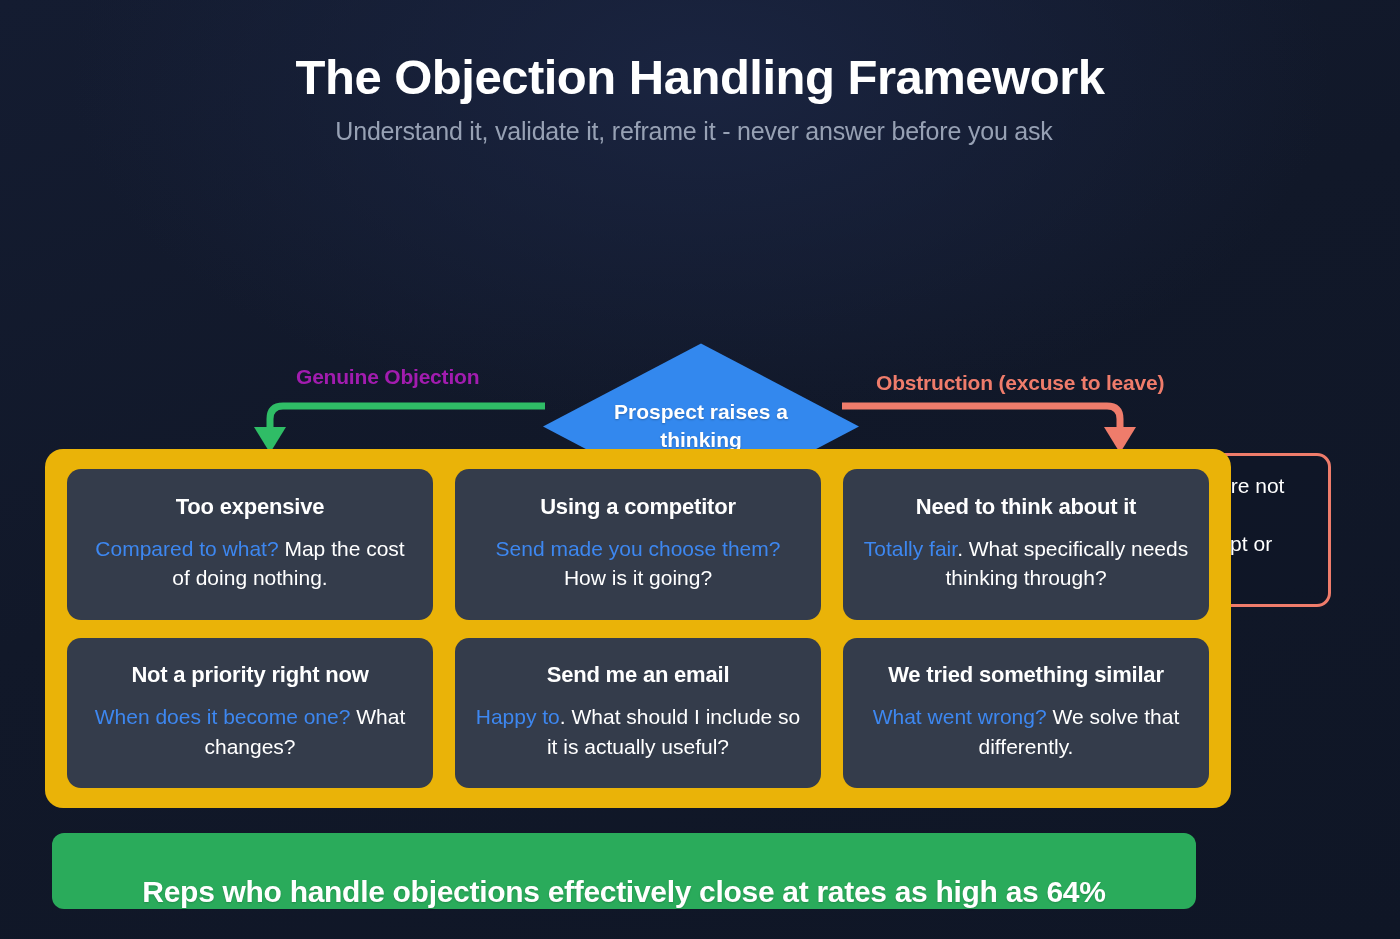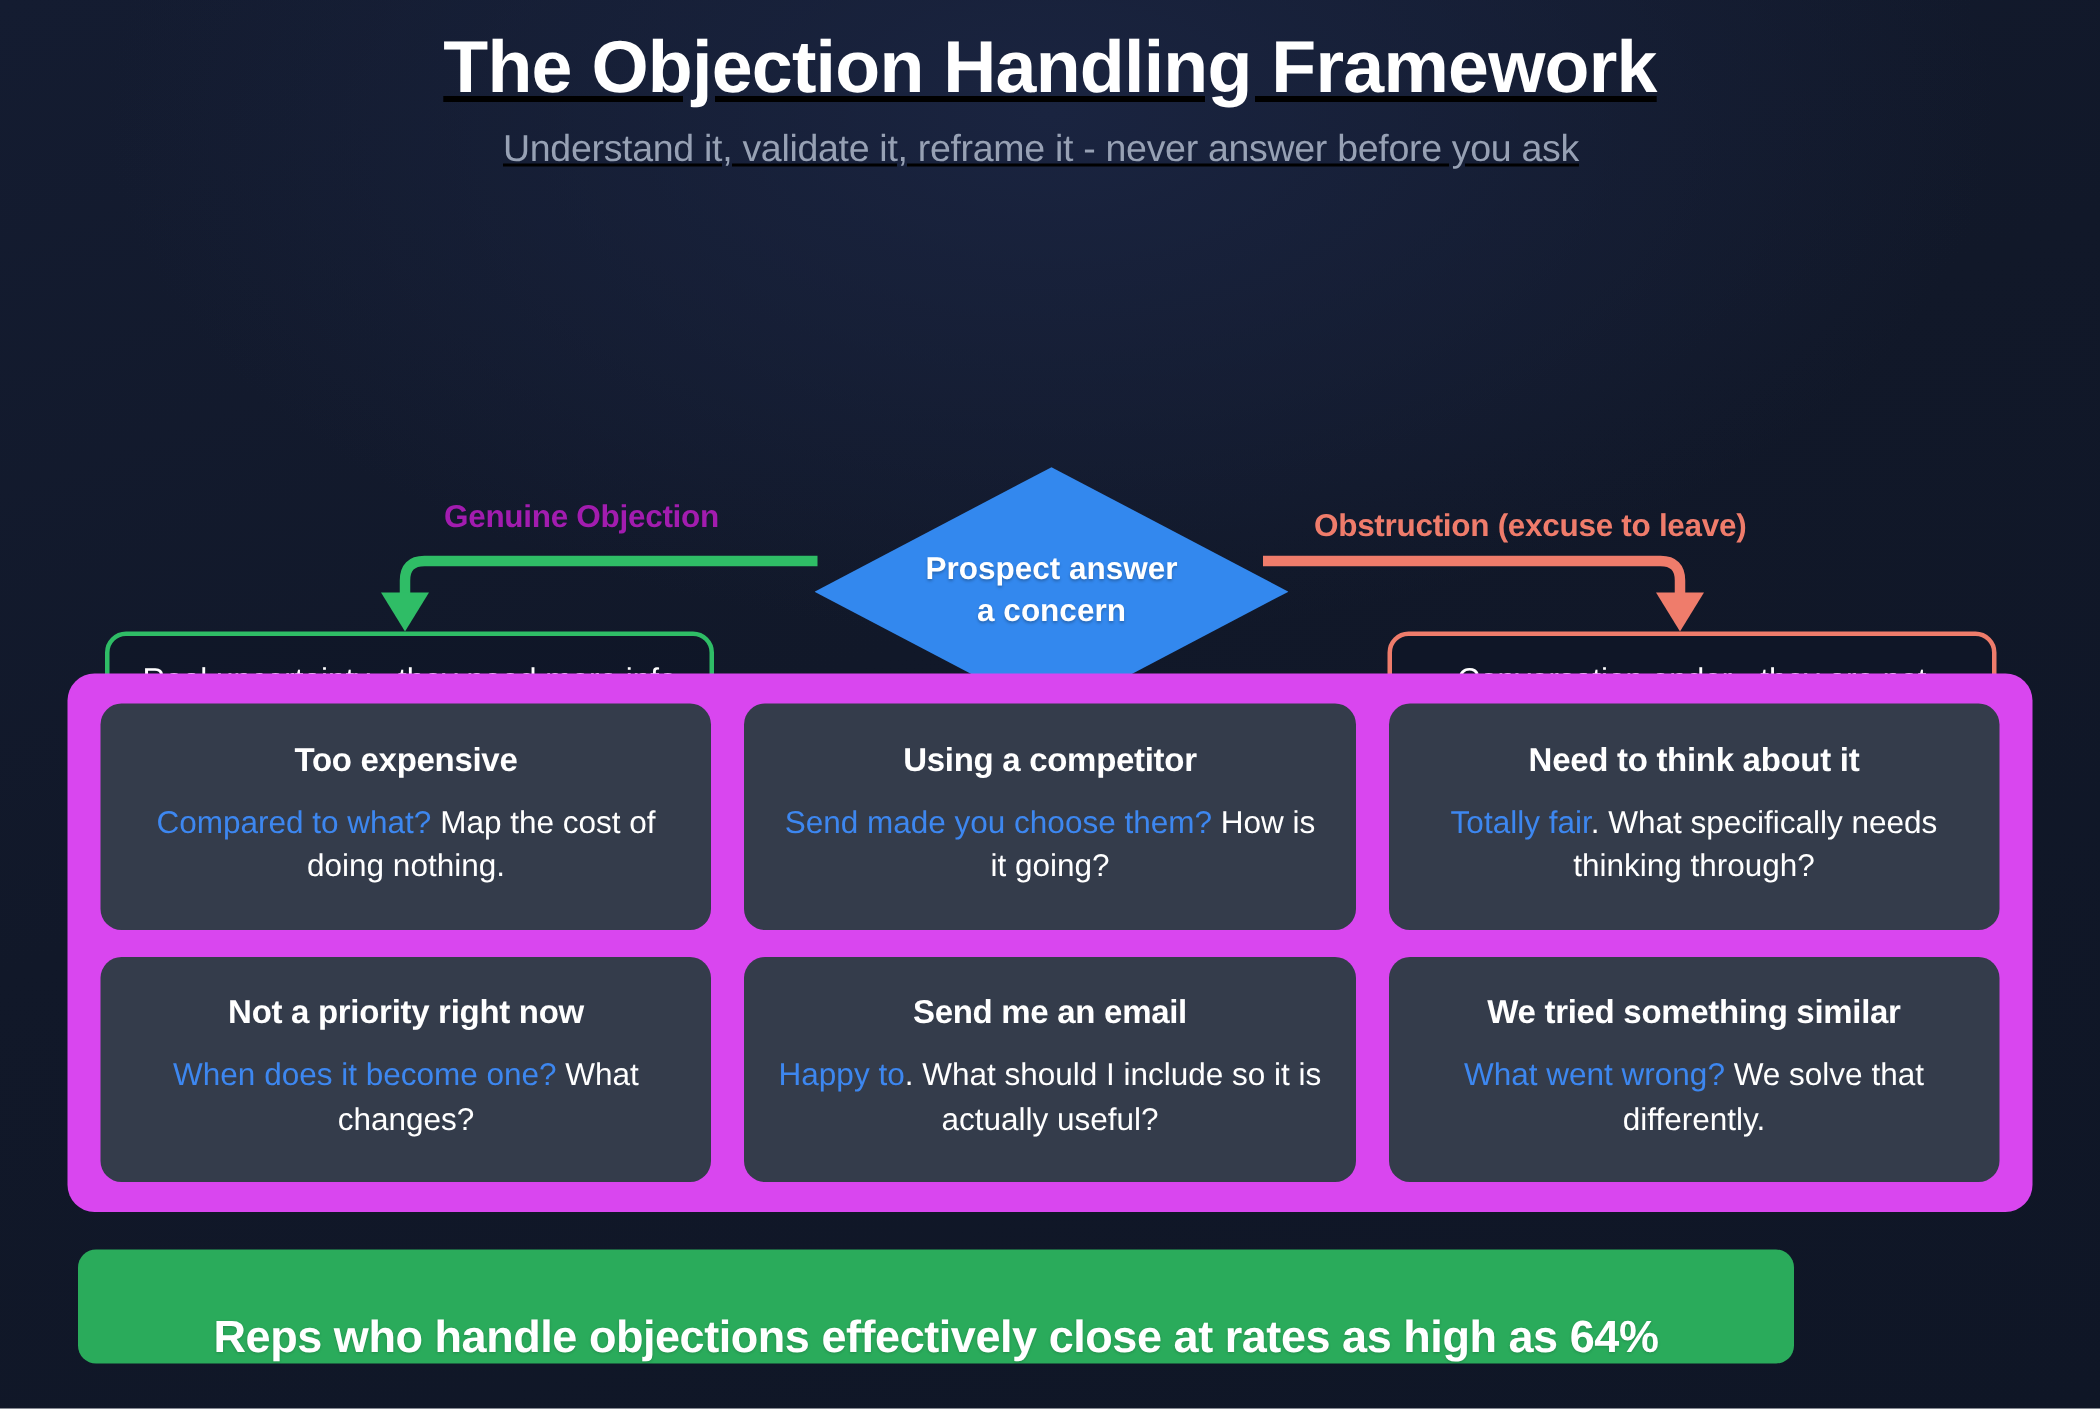--- a/index.html
+++ b/index.html
@@ -14,22 +14,21 @@
       linear-gradient(160deg, #141c31 0%, #111829 45%, #0f1626 100%);
     font-family: "Liberation Sans", sans-serif;
     overflow: hidden;
     position: relative;
     -webkit-font-smoothing: antialiased;
   }
 
   
   .header {
     text-align: center;
-    padding-top: 20px;
-    text-decoration: underline;
+    padding-top: 52px;
   }
   .title {
     font-size: 49px;
     font-weight: bold;
     color: #ffffff;
     letter-spacing: -0.5px;
     line-height: 1.05;
     margin: 0;
   }
   .subtitle {
@@ -110,24 +109,24 @@
   .outcome.green { left: 70px;  top: 285px; width: 406px; border-color: #2fbd66; }
   .outcome.red   { left: 925px; top: 285px; width: 406px; border-color: #ef7c6b; }
   .resp-green { color: #3fcc7a; font-weight: bold; }
   .resp-red   { color: #ef7c6b; font-weight: bold; }
 
   
   .panel {
     position: absolute;
     left: 45px;
     top: 449px;
-    width: 1310px;
+    width: 1186px;
     height: 359px;
     box-sizing: border-box;
-    background: #d946ef;
+    background: #eab308;
     border-radius: 18px;
     padding: 20px 22px;
     display: grid;
     grid-template-columns: repeat(3, 1fr);
     grid-template-rows: repeat(2, 1fr);
     gap: 18px 22px;
   }
   .card {
     background: #343c4b;
     border-radius: 14px;
@@ -188,21 +187,21 @@
     <path d="M 295 63 L 33 63 Q 20 63 20 76 L 20 88" fill="none" stroke="#2fbd66" stroke-width="7" stroke-linecap="butt"></path>
     <polygon points="20,110 4,84 36,84" fill="#2fbd66"></polygon>
   </svg>
 
   <svg class="connector right" width="420" height="130" viewBox="0 0 420 130">
     <path d="M 2 63 L 267 63 Q 280 63 280 76 L 280 88" fill="none" stroke="#ef7c6b" stroke-width="7" stroke-linecap="butt"></path>
     <polygon points="280,110 264,84 296,84" fill="#ef7c6b"></polygon>
   </svg>
 
   <div class="diamond">
-    <span class="diamond-label">Prospect answer a concern</span>
+    <span class="diamond-label">Prospect raises a thinking</span>
   </div>
 
   <div class="branch-label left">Genuine Objection</div>
   <div class="branch-label right">Obstruction (excuse to leave)</div>
 
   <div class="outcome green">
     <span>Real uncertainty - they need more info or reframing.</span>
     <br>
     <span class="resp-green">Response:</span>
     <span> </span><span>Ask one clarifying question, then address.</span>

